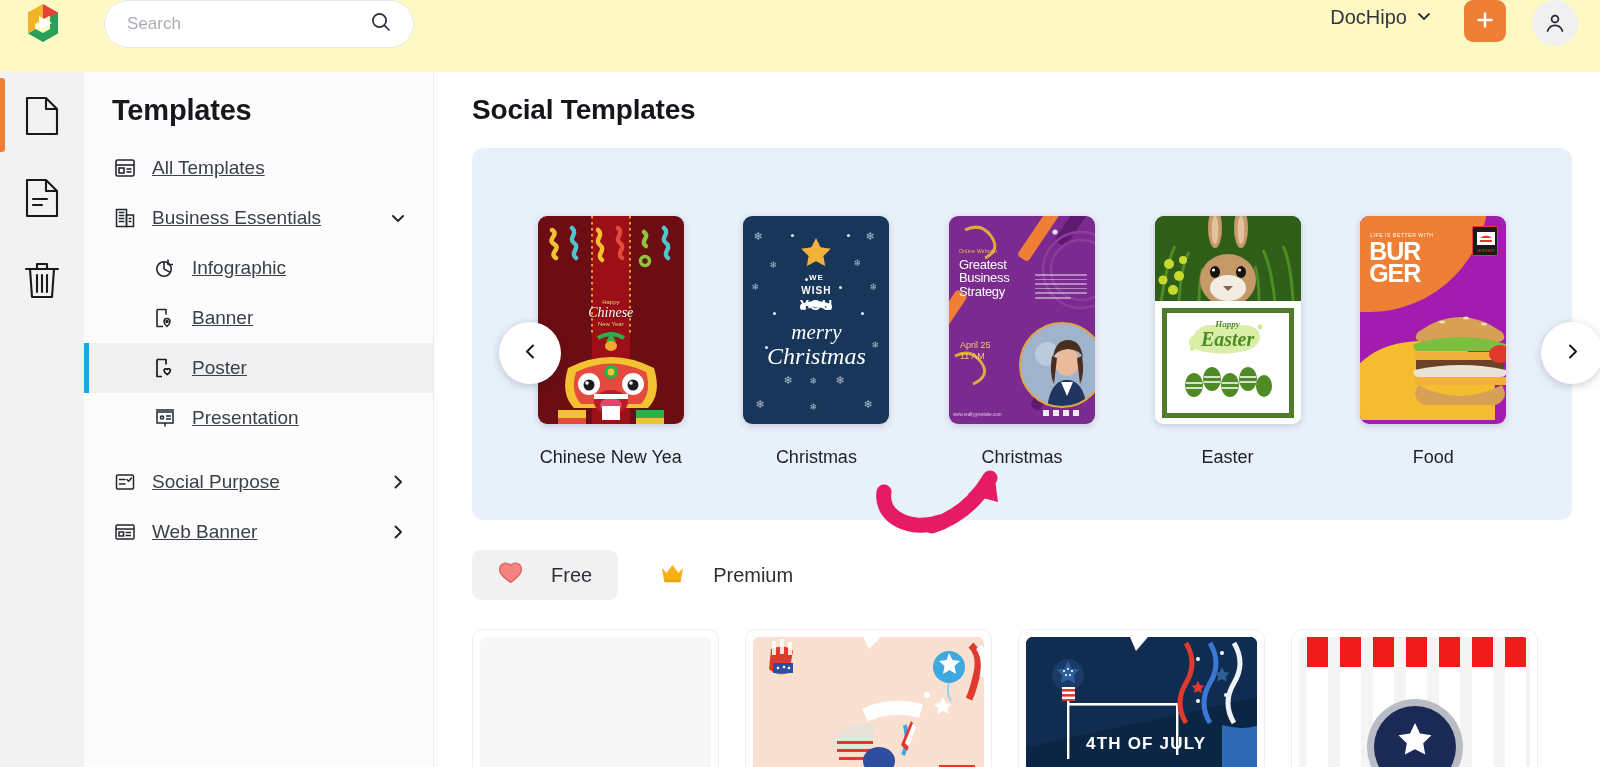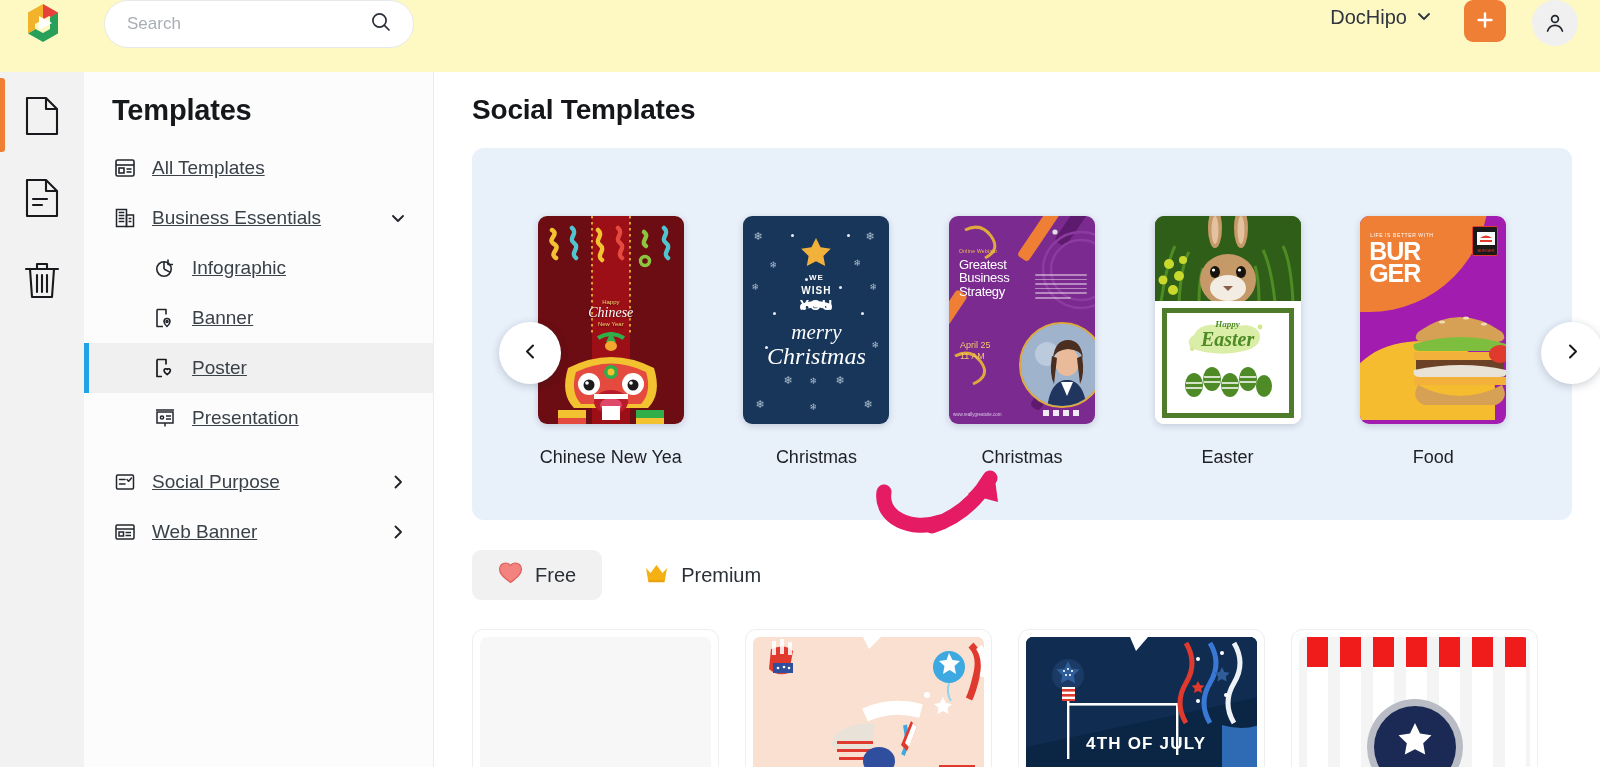--- a/index.html
+++ b/index.html
@@ -100,21 +100,21 @@
     background: #fff; box-shadow: 0 2px 9px rgba(20,35,60,.22); display: flex;
     align-items: center; justify-content: center; cursor: pointer; border: 0; z-index: 6;
   }
   .car-arrow.left { left: 27px; }
   .car-arrow.right { right: -31px; }
 
   .arrow-annot { position: absolute; left: 404px; top: 322px; pointer-events: none; z-index: 8; }
 
   .filters { display: flex; align-items: center; gap: 16px; margin-top: 30px; }
   .filter-chip {
-    display: flex; align-items: center; gap: 12px; padding: 11px 26px;
+    display: flex; align-items: center; gap: 28px; padding: 11px 26px;
     border-radius: 9px; font-size: 20px; color: #2b3038; cursor: pointer; border: 0; background: transparent;
     font-family: "Liberation Sans", sans-serif;
   }
   .filter-chip.on { background: #f1f1f2; }
 
   .grid { display: flex; gap: 26px; margin-top: 29px; }
   .grid-card {
     width: 247px; height: 160px; border: 1px solid #eceef0; border-radius: 11px;
     background: #fff; padding: 7px; cursor: pointer; overflow: hidden;
   }

